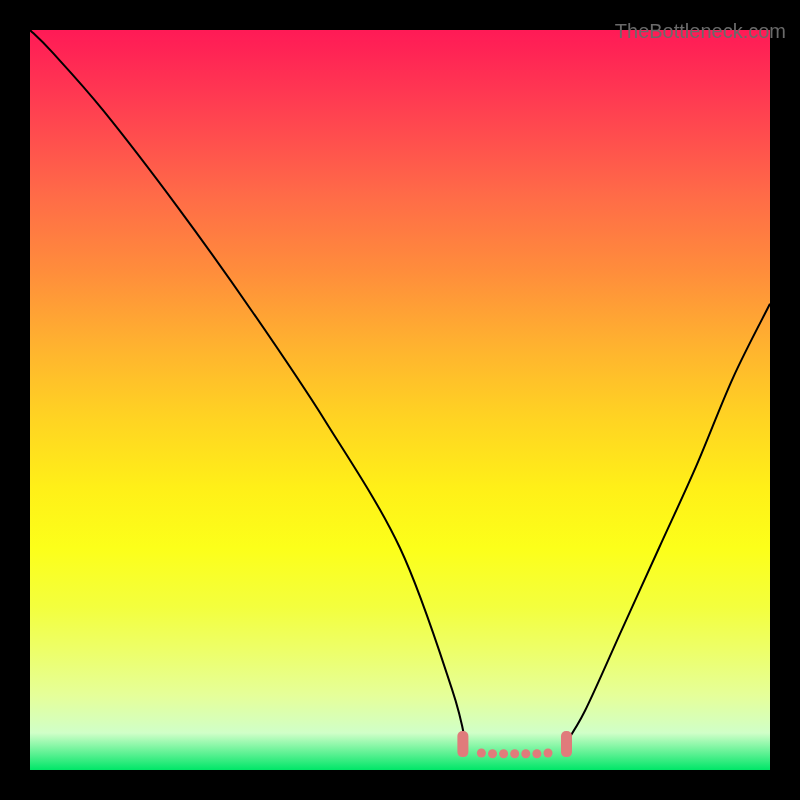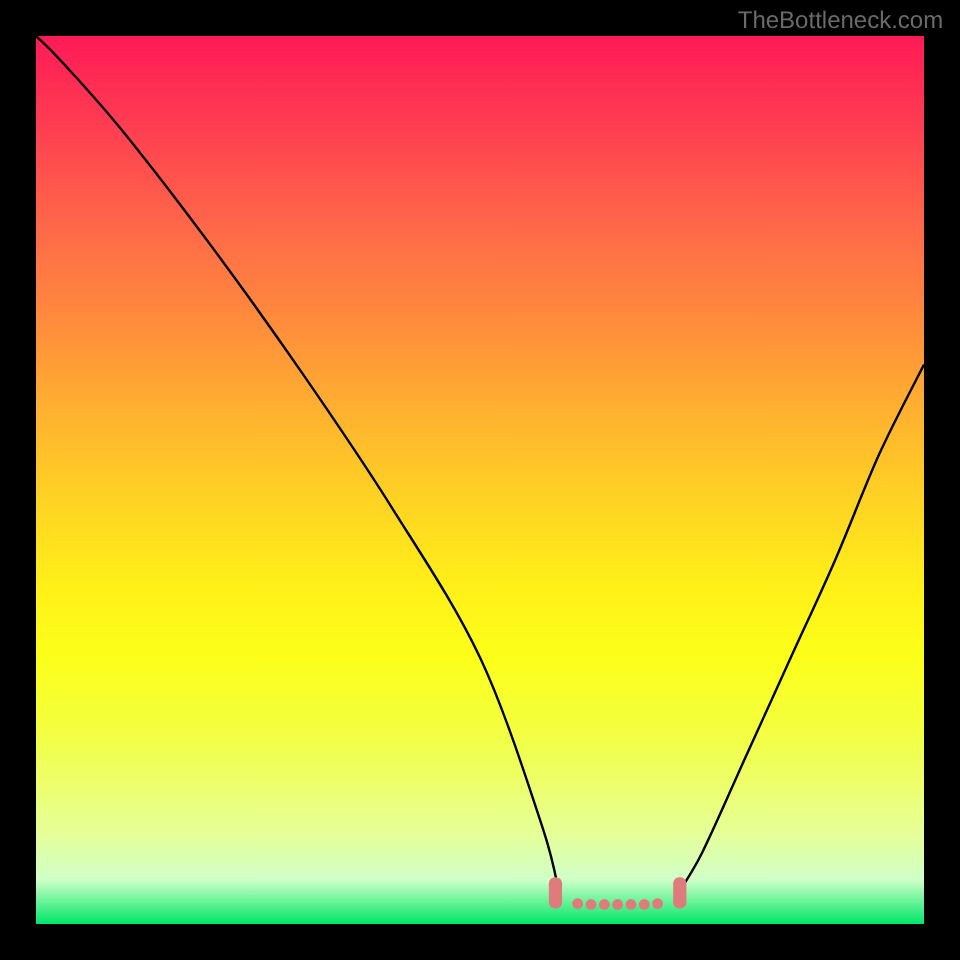--- a/index.html
+++ b/index.html
@@ -7,21 +7,21 @@
     padding: 0;
     background: #000;
     width: 800px;
     height: 800px;
     overflow: hidden;
     position: relative;
     font-family: Arial, sans-serif;
   }
   .watermark {
     position: absolute;
-    top: 6px;
+    top: 20px;
     right: 14px;
     color: #6a6a6a;
     font-size: 20px;
     font-weight: 500;
     z-index: 10;
   }
   .plot-bg {
     position: absolute;
     left: 30px;
     top: 30px;

